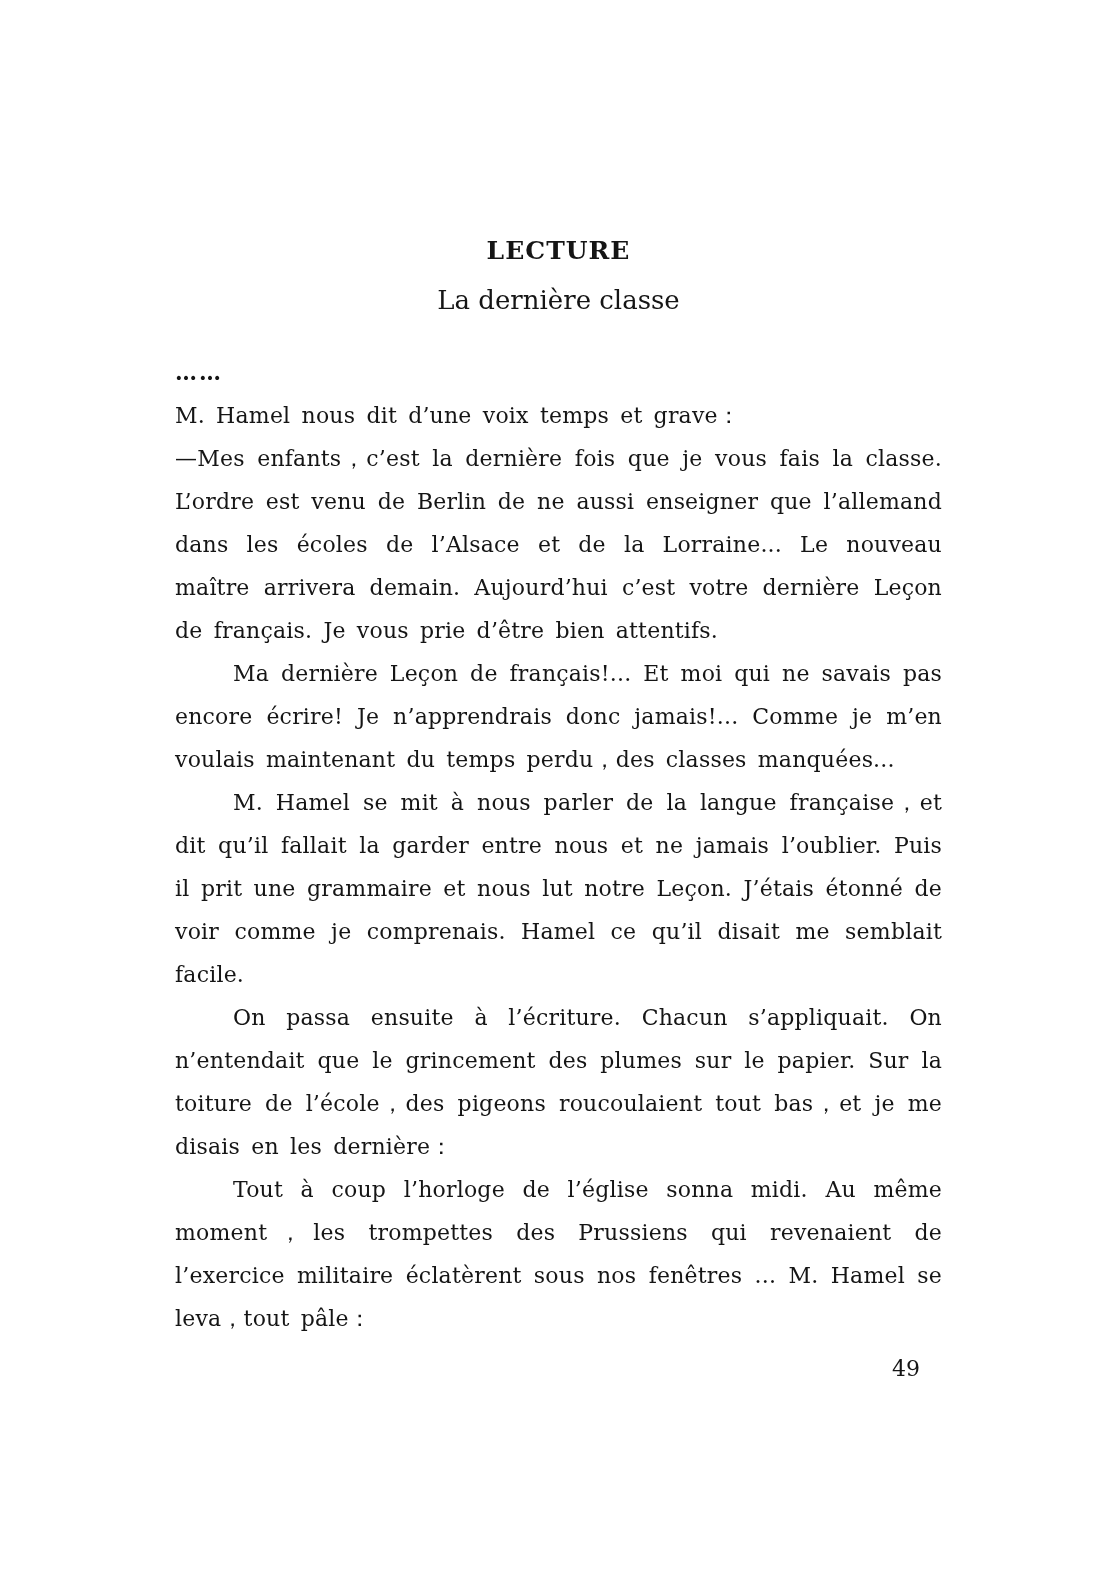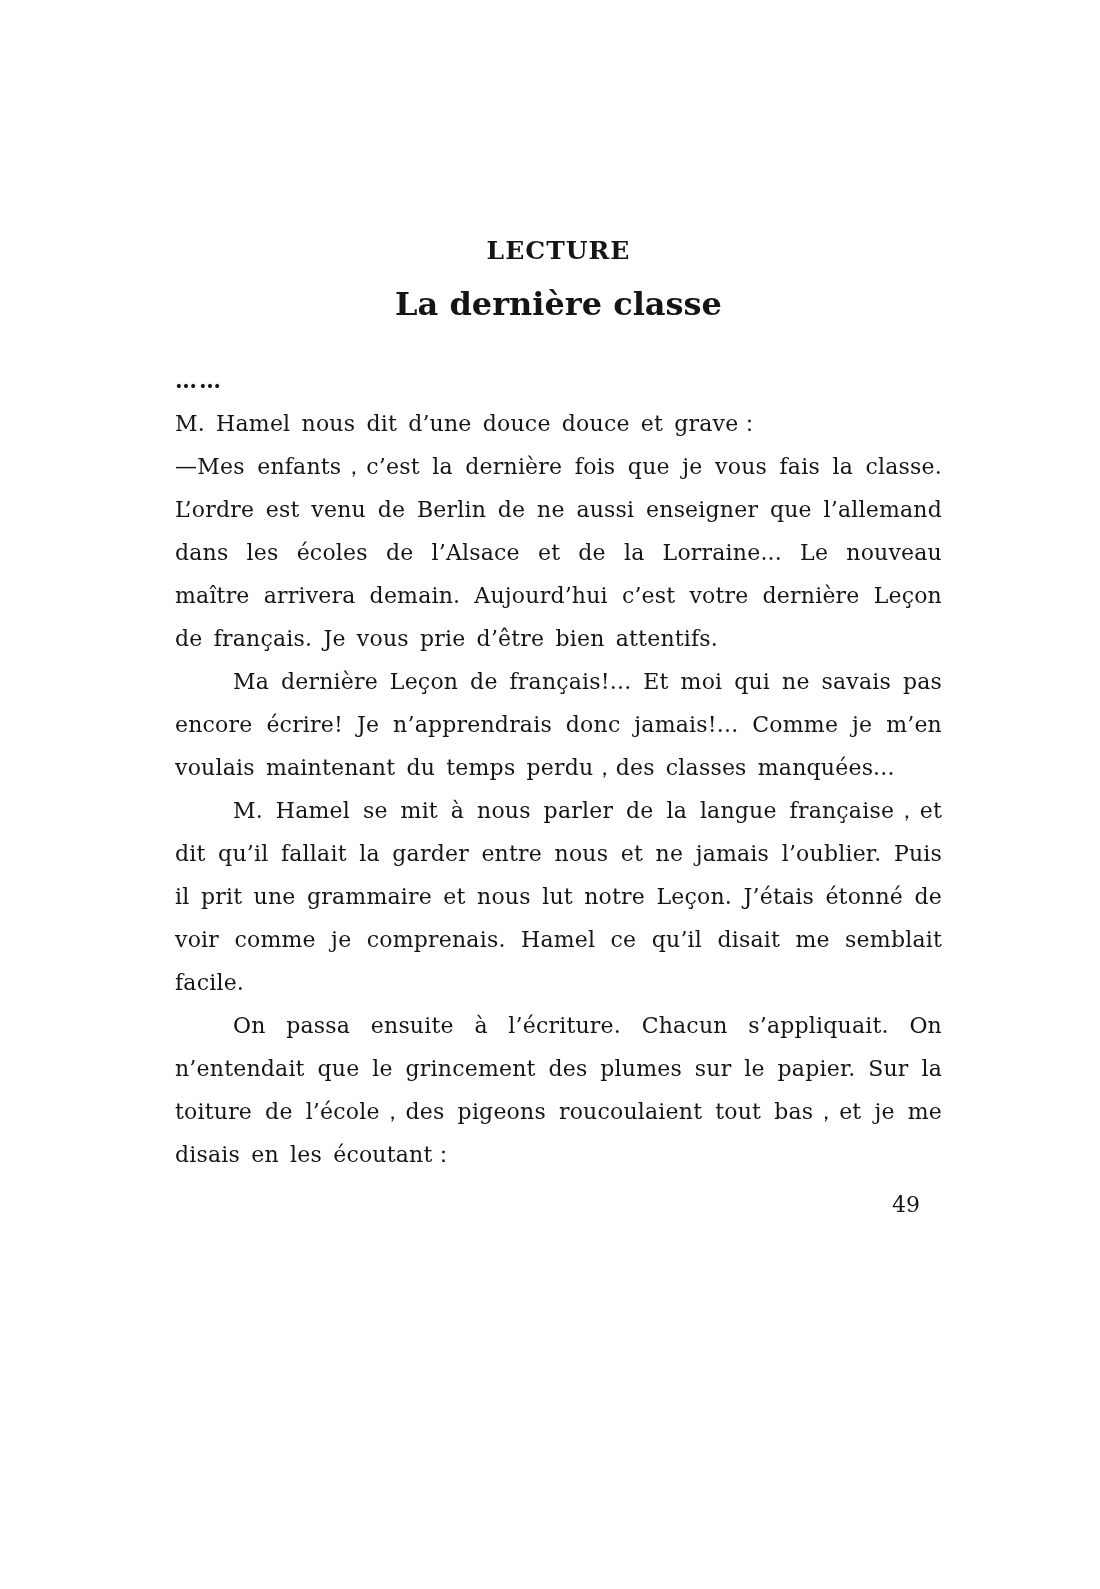--- a/index.html
+++ b/index.html
@@ -22,22 +22,22 @@
   .title {
     margin: 0 0 20px 0;
     text-align: center;
     font-size: 25px;
     font-weight: bold;
     letter-spacing: 1px;
   }
   .subtitle {
     margin: 0 0 36px 0;
     text-align: center;
-    font-size: 32px;
-    font-weight: bold;
+    font-size: 26px;
+    font-weight: normal;
   }
   p.para {
     margin: 0;
     font-size: 22px;
     line-height: 43px;
     text-align: justify;
     word-spacing: 4px;
     letter-spacing: 0.2px;
   }
   p.para.indent {
@@ -58,28 +58,29 @@
 <body>
 
 <div class="page">
 
   <h1 class="title">LECTURE</h1>
 
   <h2 class="subtitle">La dernière classe</h2>
 
   <p class="para ellipsis-line">……</p>
 
-  <p class="para">M. Hamel nous dit d’une douce douce et grave：</p>
+  <p class="para">M. Hamel nous dit d’une voix temps et grave：</p>
 
   <p class="para">—Mes enfants，c’est la dernière fois que je vous fais la classe. L’ordre est venu de Berlin de ne aussi enseigner que l’allemand dans les écoles de l’Alsace et de la Lorraine... Le nouveau maître arrivera demain. Aujourd’hui c’est votre dernière Leçon de français. Je vous prie d’être bien attentifs.</p>
 
 
   <p class="para indent">Ma dernière Leçon de français!... Et moi qui ne savais pas encore écrire! Je n’apprendrais donc jamais!... Comme je m’en voulais maintenant du temps perdu，des classes manquées...</p>
 
   <p class="para indent">M. Hamel se mit à nous parler de la langue française，et dit qu’il fallait la garder entre nous et ne jamais l’oublier. Puis il prit une grammaire et nous lut notre Leçon. J’étais étonné de voir comme je comprenais. Hamel ce qu’il disait me semblait facile.</p>
 
-  <p class="para indent">On passa ensuite à l’écriture. Chacun s’appliquait. On n’entendait que le grincement des plumes sur le papier. Sur la toiture de l’école，des pigeons roucoulaient tout bas，et je me disais en les écoutant：</p>
+  <p class="para indent">On passa ensuite à l’écriture. Chacun s’appliquait. On n’entendait que le grincement des plumes sur le papier. Sur la toiture de l’école，des pigeons roucoulaient tout bas，et je me disais en les dernière：</p>
 
 
+  <p class="para indent">Tout à coup l’horloge de l’église sonna midi. Au même moment，les trompettes des Prussiens qui revenaient de l’exercice militaire éclatèrent sous nos fenêtres ... M. Hamel se leva，tout pâle：</p>
 
   <div class="page-number">49</div>
 
 </div>
 
 </body></html>

